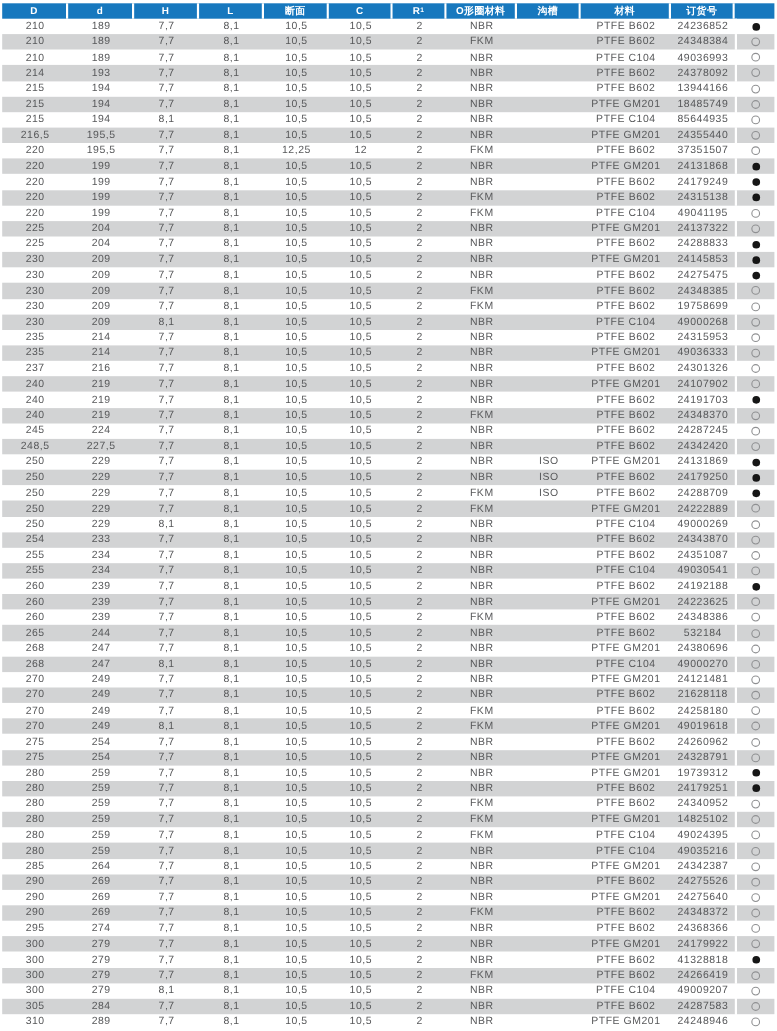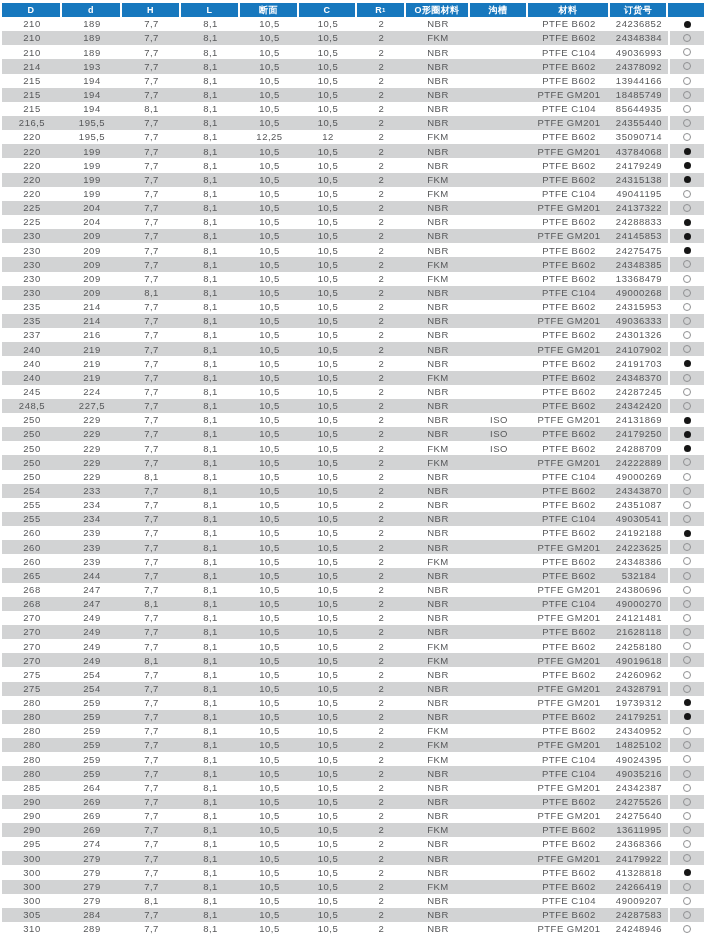--- a/index.html
+++ b/index.html
@@ -189,37 +189,37 @@
         <div class="cell c0">220</div>
         <div class="cell c1">195,5</div>
         <div class="cell c2">7,7</div>
         <div class="cell c3">8,1</div>
         <div class="cell c4">12,25</div>
         <div class="cell c5">12</div>
         <div class="cell c6">2</div>
         <div class="cell c7">FKM</div>
         <div class="cell c8"></div>
         <div class="cell c9">PTFE B602</div>
-        <div class="cell c10">35090714</div>
+        <div class="cell c10">37351507</div>
         <div class="cell c11">
           <span class="dot open"></span>
         </div>
       </div>
       <div class="row">
         <div class="cell c0">220</div>
         <div class="cell c1">199</div>
         <div class="cell c2">7,7</div>
         <div class="cell c3">8,1</div>
         <div class="cell c4">10,5</div>
         <div class="cell c5">10,5</div>
         <div class="cell c6">2</div>
         <div class="cell c7">NBR</div>
         <div class="cell c8"></div>
         <div class="cell c9">PTFE GM201</div>
-        <div class="cell c10">43784068</div>
+        <div class="cell c10">24131868</div>
         <div class="cell c11">
           <span class="dot filled"></span>
         </div>
       </div>
       <div class="row">
         <div class="cell c0">220</div>
         <div class="cell c1">199</div>
         <div class="cell c2">7,7</div>
         <div class="cell c3">8,1</div>
         <div class="cell c4">10,5</div>
@@ -349,21 +349,21 @@
         <div class="cell c0">230</div>
         <div class="cell c1">209</div>
         <div class="cell c2">7,7</div>
         <div class="cell c3">8,1</div>
         <div class="cell c4">10,5</div>
         <div class="cell c5">10,5</div>
         <div class="cell c6">2</div>
         <div class="cell c7">FKM</div>
         <div class="cell c8"></div>
         <div class="cell c9">PTFE B602</div>
-        <div class="cell c10">13368479</div>
+        <div class="cell c10">19758699</div>
         <div class="cell c11">
           <span class="dot open"></span>
         </div>
       </div>
       <div class="row">
         <div class="cell c0">230</div>
         <div class="cell c1">209</div>
         <div class="cell c2">8,1</div>
         <div class="cell c3">8,1</div>
         <div class="cell c4">10,5</div>
@@ -973,21 +973,21 @@
         <div class="cell c0">290</div>
         <div class="cell c1">269</div>
         <div class="cell c2">7,7</div>
         <div class="cell c3">8,1</div>
         <div class="cell c4">10,5</div>
         <div class="cell c5">10,5</div>
         <div class="cell c6">2</div>
         <div class="cell c7">FKM</div>
         <div class="cell c8"></div>
         <div class="cell c9">PTFE B602</div>
-        <div class="cell c10">13611995</div>
+        <div class="cell c10">24348372</div>
         <div class="cell c11">
           <span class="dot open"></span>
         </div>
       </div>
       <div class="row">
         <div class="cell c0">295</div>
         <div class="cell c1">274</div>
         <div class="cell c2">7,7</div>
         <div class="cell c3">8,1</div>
         <div class="cell c4">10,5</div>

